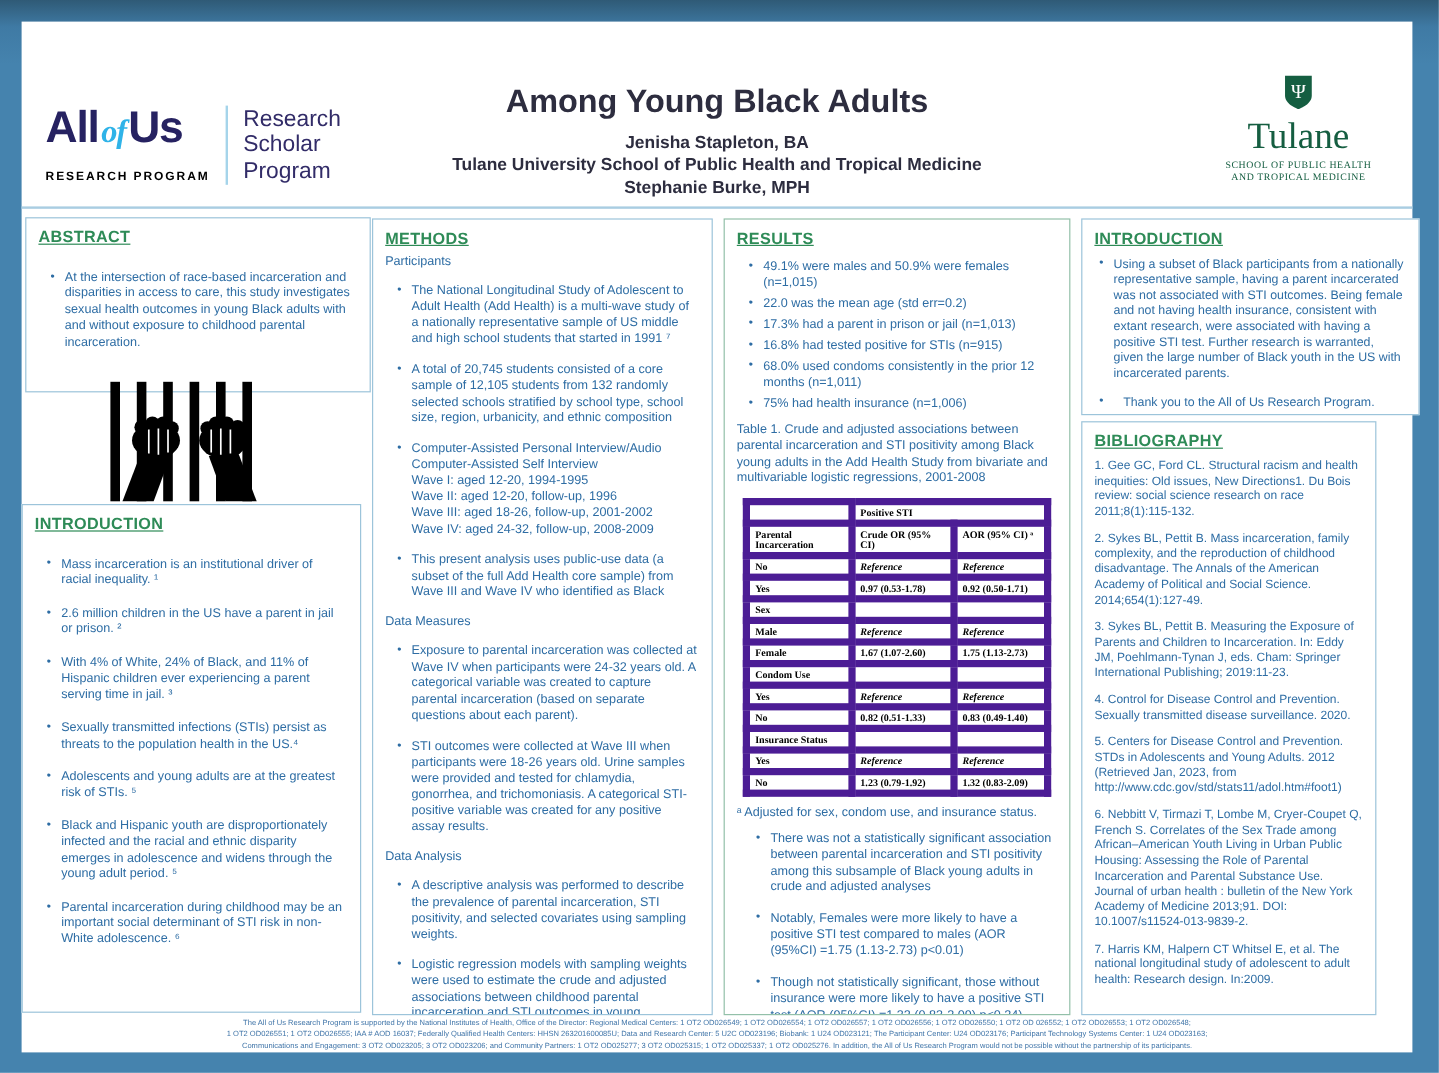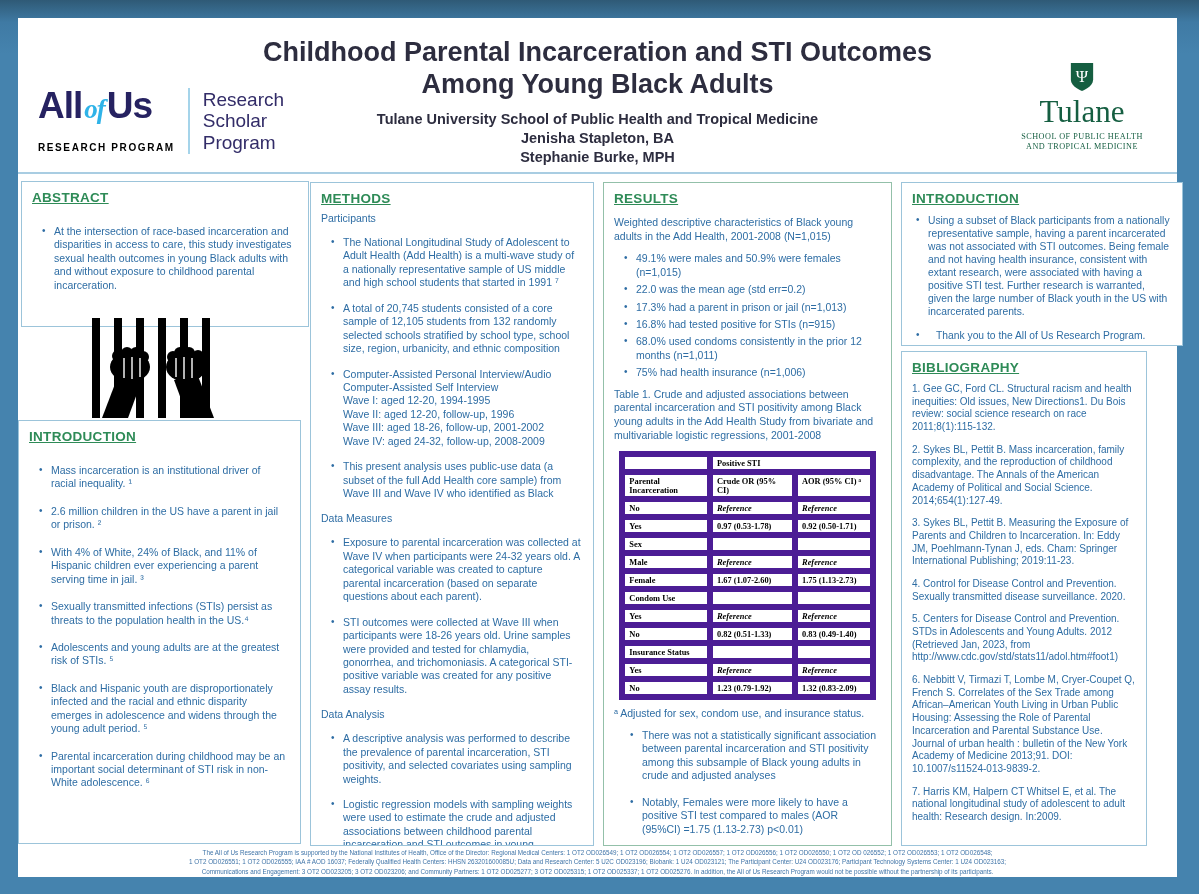--- a/index.html
+++ b/index.html
@@ -89,26 +89,26 @@
       <div class="aou-divider"></div>
       <div class="scholar">
         <div>Research</div>
         <div>Scholar</div>
         <div>Program</div>
       </div>
     </div>
 
     <div class="title-block">
       <h1>
-        <span>Childhood Parental Incarceration and STI Outcomes</span><br>
+        <br>
         <span>Among Young Black Adults</span>
       </h1>
       <div class="authors">
+        <div>Jenisha Stapleton, BA</div>
         <div>Tulane University School of Public Health and Tropical Medicine</div>
-        <div>Jenisha Stapleton, BA</div>
         <div>Stephanie Burke, MPH</div>
       </div>
     </div>
 
     <div class="tulane-block">
       <svg width="26" height="30" viewBox="0 0 28 32">
         <path d="M2,1 h24 v18 c0,8 -12,12 -12,12 c0,0 -12,-4 -12,-12 Z" fill="#155e41"></path>
         <text x="14" y="21" text-anchor="middle" font-family="Liberation Serif, serif" font-size="18" fill="#ffffff">Ψ</text>
       </svg>
       <div class="tulane-name">Tulane</div>
@@ -191,21 +191,20 @@
       </ul>
       <div class="grp-label">Data Analysis</div>
       <ul class="bullets">
         <li>A descriptive analysis was performed to describe the prevalence of parental incarceration, STI positivity, and selected covariates using sampling weights.</li>
         <li>Logistic regression models with sampling weights were used to estimate the crude and adjusted associations between childhood parental incarceration and STI outcomes in young adulthood</li>
       </ul>
     </section>
 
     <section class="box results-box">
       <h2>RESULTS</h2>
-      <p class="para">Weighted descriptive characteristics of Black young adults in the Add Health, 2001-2008 (N=1,015)</p>
       <ul class="bullets stats">
         <li>49.1% were males and 50.9% were females (n=1,015)</li>
         <li>22.0 was the mean age (std err=0.2)</li>
         <li>17.3% had a parent in prison or jail (n=1,013)</li>
         <li>16.8% had tested positive for STIs (n=915)</li>
         <li>68.0% used condoms consistently in the prior 12 months (n=1,011)</li>
         <li>75% had health insurance (n=1,006)</li>
       </ul>
       <p class="para" style="margin-top:8px;">Table 1. Crude and adjusted associations between parental incarceration and STI positivity among Black young adults in the Add Health Study from bivariate and multivariable logistic regressions, 2001-2008</p>
 

